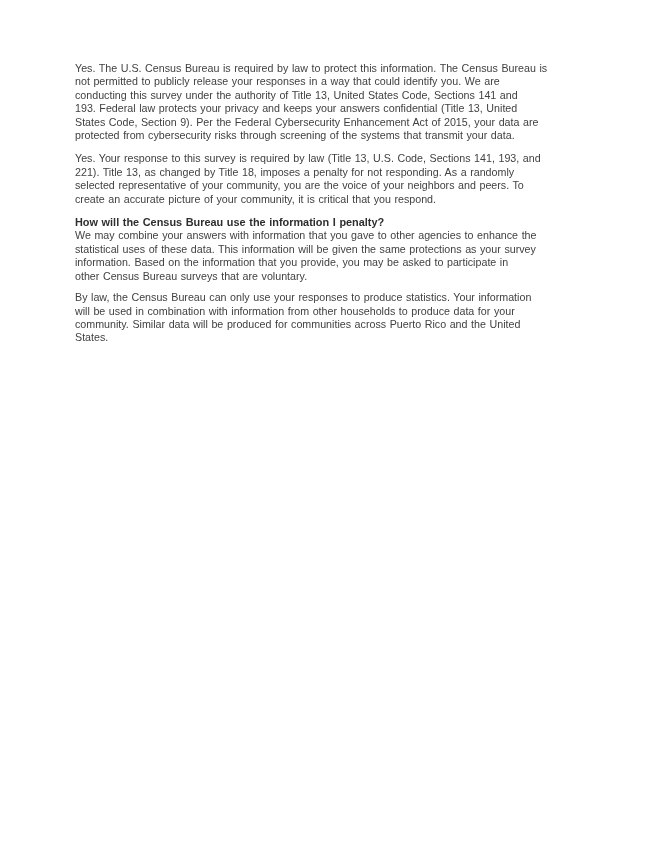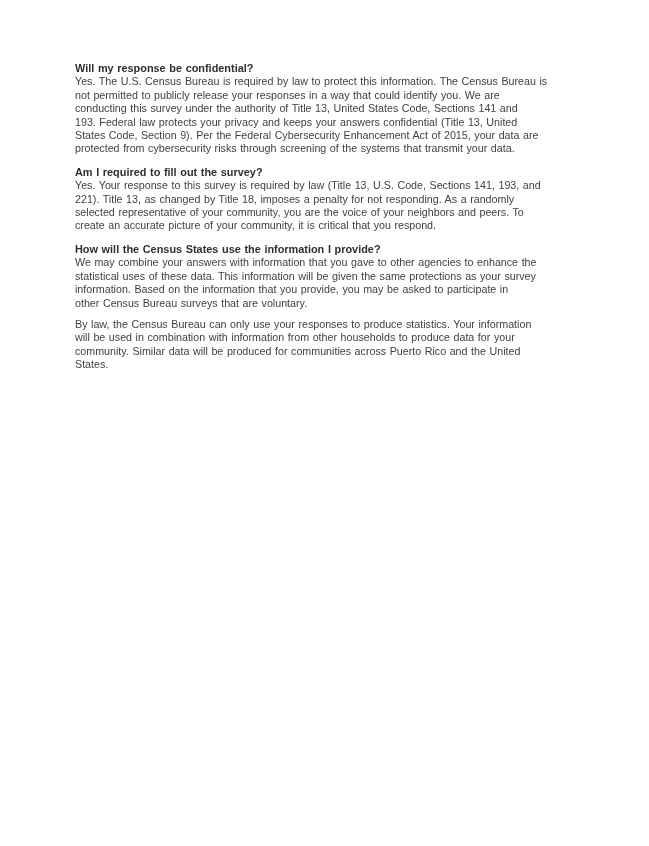--- a/index.html
+++ b/index.html
@@ -40,39 +40,37 @@
     padding: 0;
     white-space: pre-line;
   }
 </style>
 </head>
 <body>
 
 <main class="page">
 
   <section class="faq-section">
-    <h3 class="faq-question">Will my response be confidential?</h3>
     <p class="faq-paragraph">Yes. The U.S. Census Bureau is required by law to protect this information. The Census Bureau is
 not permitted to publicly release your responses in a way that could identify you. We are
 conducting this survey under the authority of Title 13, United States Code, Sections 141 and
 193. Federal law protects your privacy and keeps your answers confidential (Title 13, United
 States Code, Section 9). Per the Federal Cybersecurity Enhancement Act of 2015, your data are
 protected from cybersecurity risks through screening of the systems that transmit your data.</p>
   </section>
 
   <section class="faq-section">
-    <h3 class="faq-question">Am I required to fill out the survey?</h3>
     <p class="faq-paragraph">Yes. Your response to this survey is required by law (Title 13, U.S. Code, Sections 141, 193, and
 221). Title 13, as changed by Title 18, imposes a penalty for not responding. As a randomly
 selected representative of your community, you are the voice of your neighbors and peers. To
 create an accurate picture of your community, it is critical that you respond.</p>
   </section>
 
   <section class="faq-section">
-    <h3 class="faq-question">How will the Census States use the information I provide?</h3>
+    <h3 class="faq-question">How will the Census Bureau use the information I penalty?</h3>
     <p class="faq-paragraph">We may combine your answers with information that you gave to other agencies to enhance the
 statistical uses of these data. This information will be given the same protections as your survey
 information. Based on the information that you provide, you may be asked to participate in
 other Census Bureau surveys that are voluntary.</p>
     <p class="faq-paragraph">By law, the Census Bureau can only use your responses to produce statistics. Your information
 will be used in combination with information from other households to produce data for your
 community. Similar data will be produced for communities across Puerto Rico and the United
 States.</p>
   </section>
 

